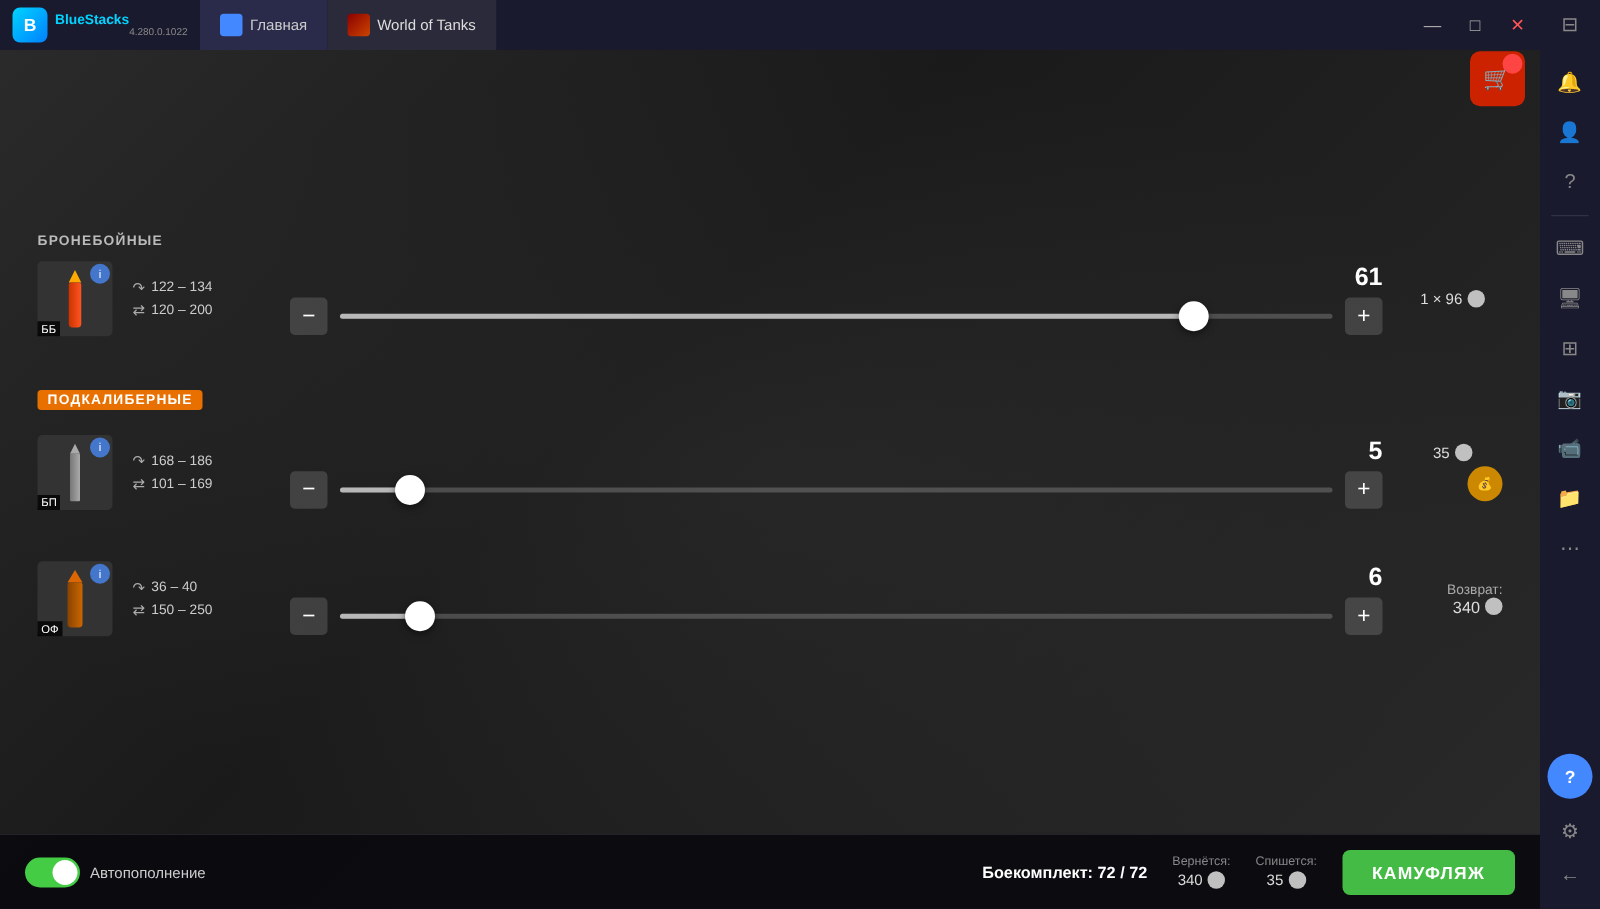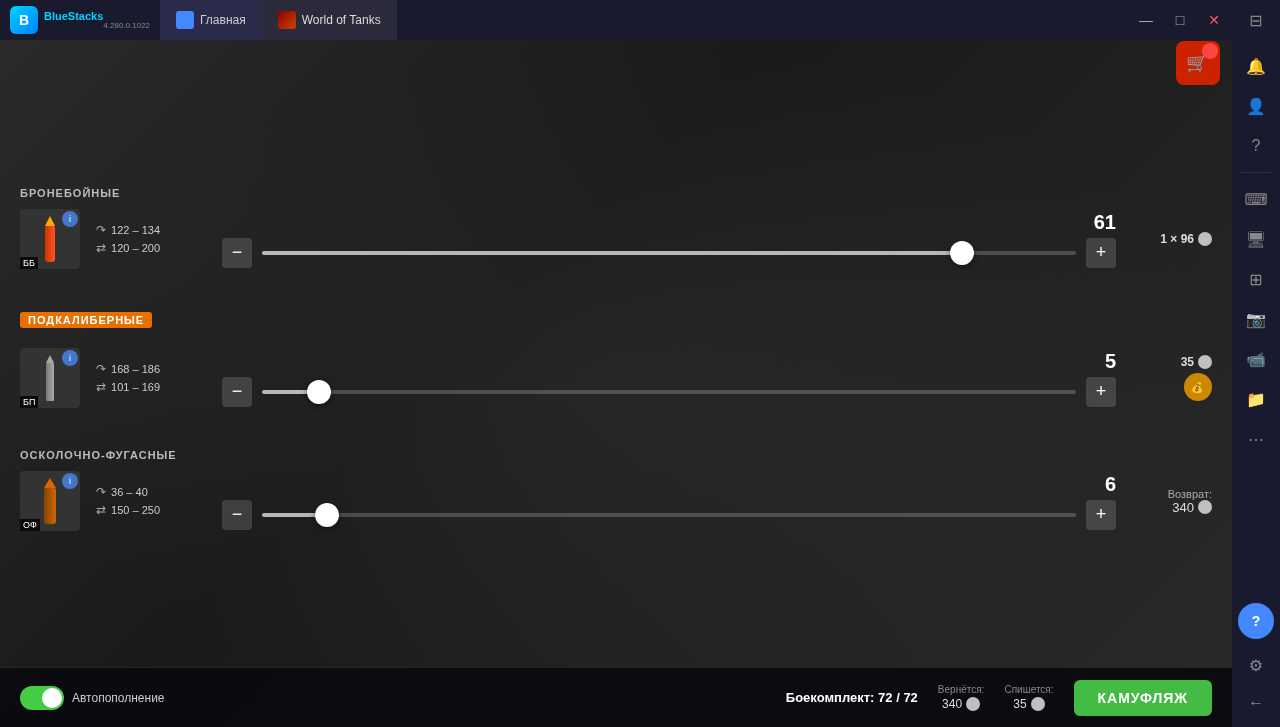--- a/index.html
+++ b/index.html
@@ -271,21 +271,21 @@
     }
     .equip-circle {
       width: 20px;
       height: 20px;
       border: 2px solid #888;
       border-radius: 50%;
     }
 
     
     .content {
-      padding: 20px 0;
+      padding: 20px 10px;
       background: rgba(20,20,25,0.7);
       min-height: calc(100% - 180px);
     }
 
     
     .ammo-row {
       padding: 16px 20px;
       margin-bottom: 8px;
       position: relative;
     }
@@ -420,23 +420,22 @@
     }
     .price-section {
       min-width: 80px;
       text-align: right;
       font-size: 12px;
       color: #ddd;
     }
     .price-row {
       display: flex;
       align-items: center;
-      justify-content: flex-end;
+      justify-content: center;
       gap: 4px;
-      font-weight: bold;
     }
     .coin-icon {
       width: 14px;
       height: 14px;
       background: silver;
       border-radius: 50%;
     }
     .refund-section {
       text-align: right;
       font-size: 11px;
@@ -824,21 +823,20 @@
           <div style="margin-top:4px;display:flex;justify-content:flex-end;">
             <div class="premium-icon" style="width:28px;height:28px;border-radius:50%;">💰</div>
           </div>
         </div>
       </div>
     </div>
 
     <div class="divider"></div>
 
     <div class="ammo-row">
-      <div class="ammo-type-label">ОСКОЛОЧНО-ФУГАСНЫЕ</div>
       <div class="ammo-row-content">
         <div class="ammo-thumbnail">
           <div class="ammo-img">
             <div style="display:flex;flex-direction:column;align-items:center;">
               <div style="width:0;height:0;border-left:6px solid transparent;border-right:6px solid transparent;border-bottom:10px solid #dd6600;"></div>
               <div style="width:12px;height:36px;background:linear-gradient(to right,#884400,#cc6600);border-radius:2px 2px 3px 3px;"></div>
             </div>
           </div>
           <span class="ammo-label-badge">ОФ</span>
           <div class="info-icon">i</div>

